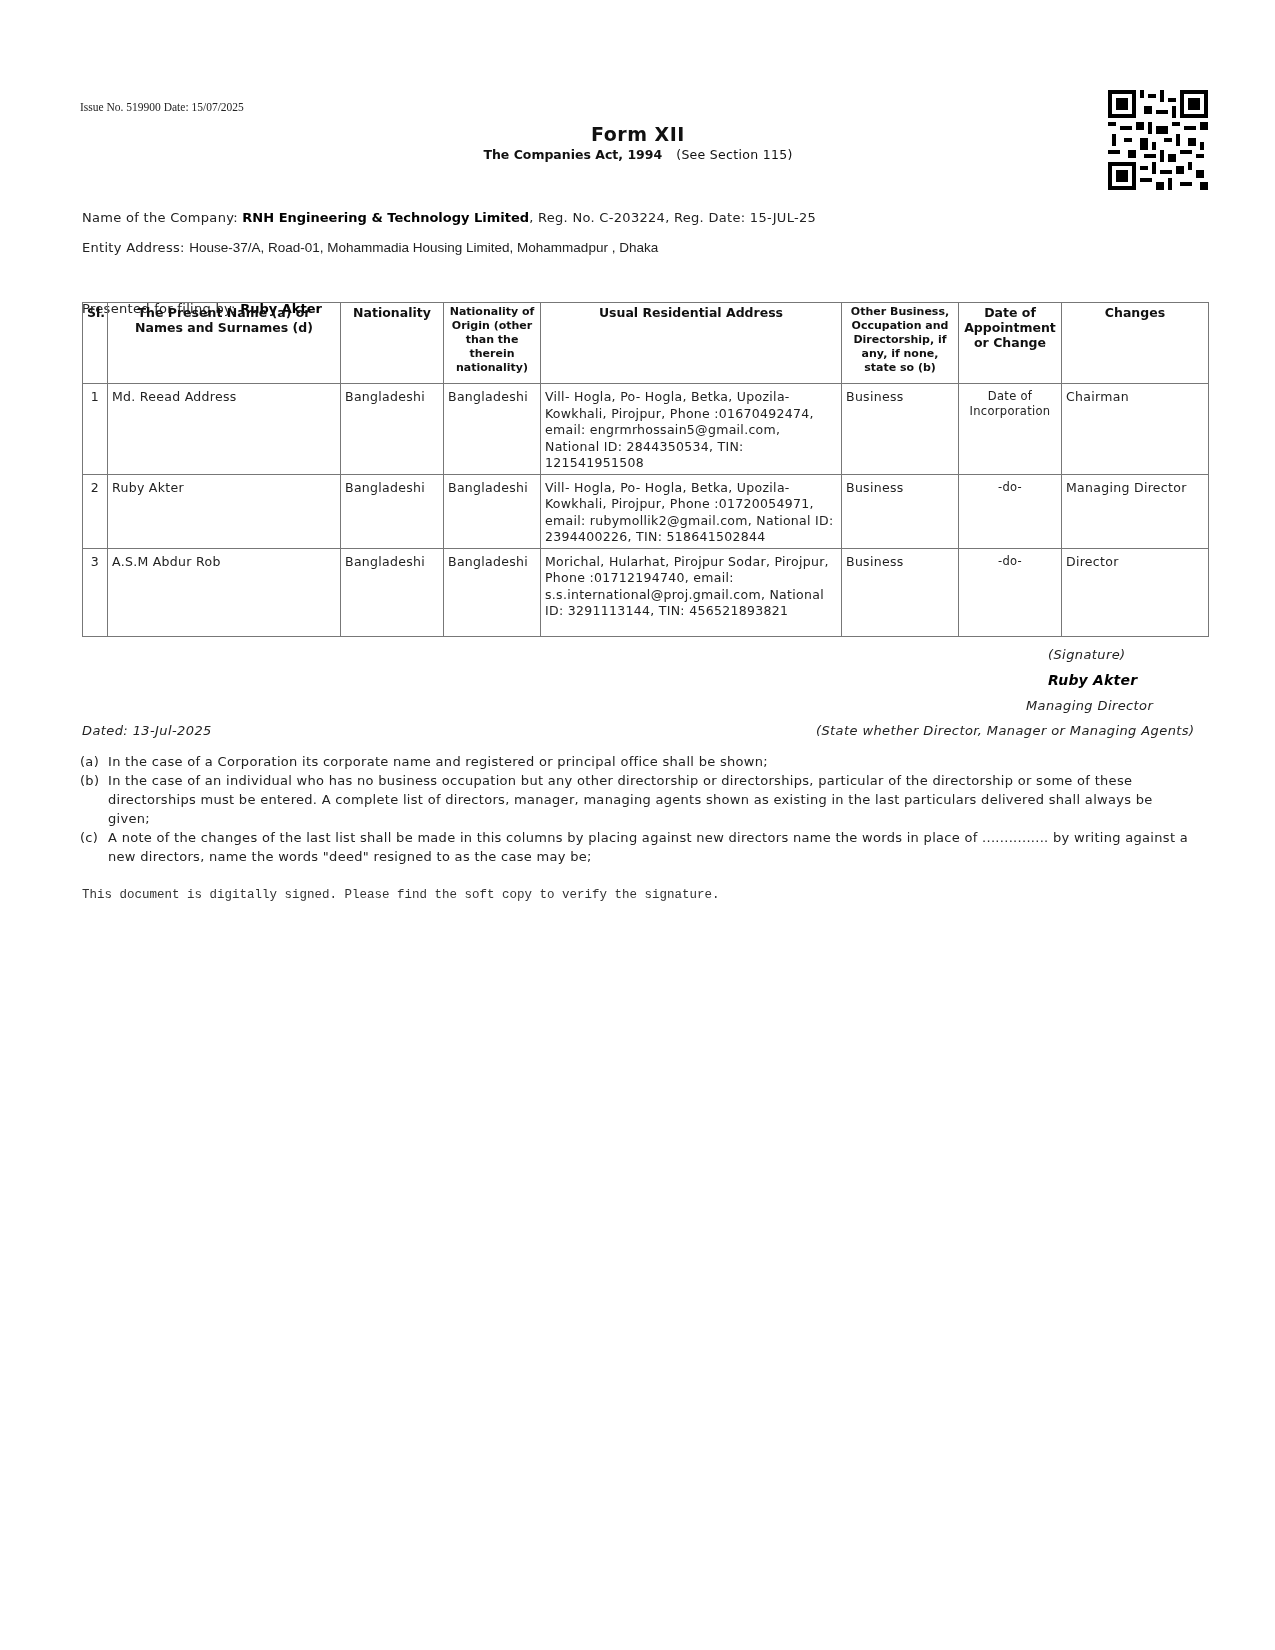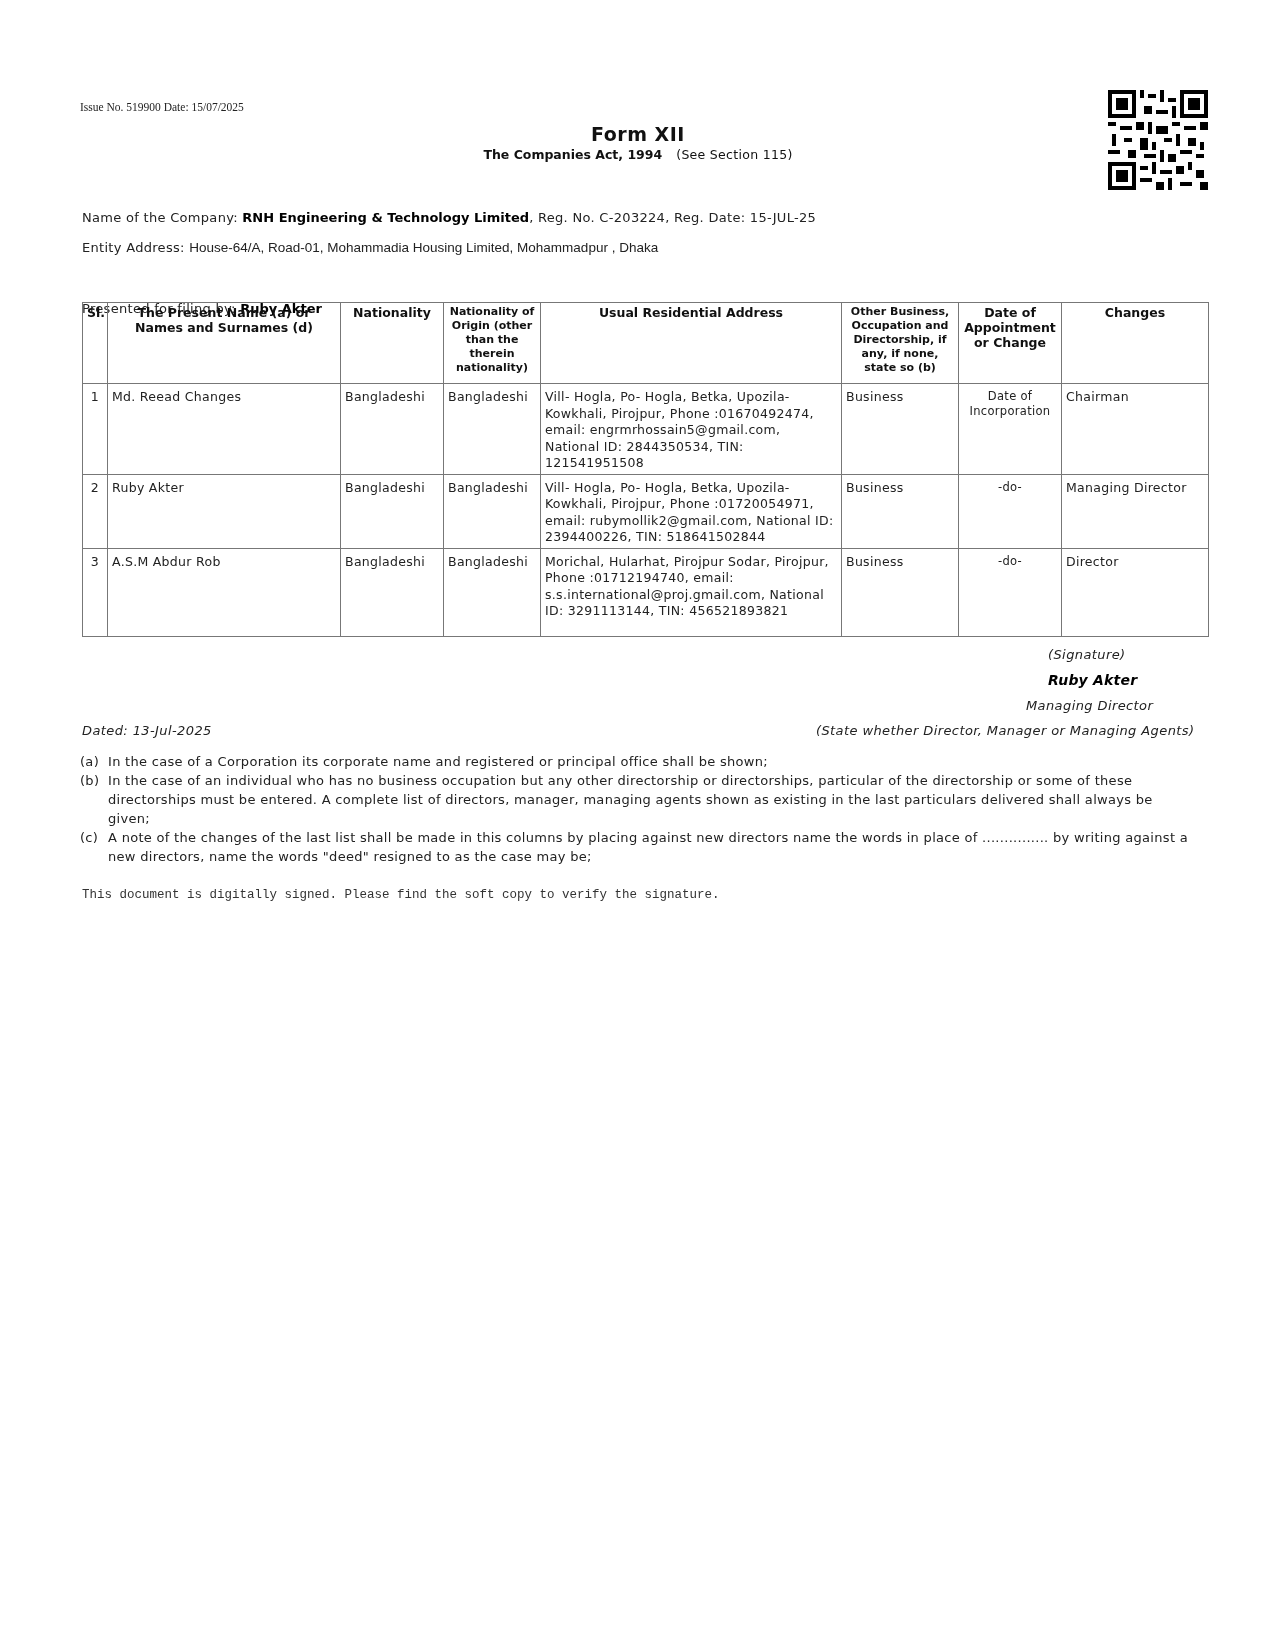--- a/index.html
+++ b/index.html
@@ -101,21 +101,21 @@
     </g>
   </svg>
 </div>
 
 <div class="abs meta" style="top:210px;">
   <span>Name of the Company:</span>
   <b>RNH Engineering &amp; Technology Limited</b><span>, Reg. No. C-203224, Reg. Date: 15-JUL-25</span>
 </div>
 <div class="abs meta" style="top:240px;">
   <span>Entity Address:</span>
-  <span class="plain">House-64/A, Road-01, Mohammadia Housing Limited, Mohammadpur , Dhaka</span>
+  <span class="plain">House-37/A, Road-01, Mohammadia Housing Limited, Mohammadpur , Dhaka</span>
 </div>
 <div class="abs meta" style="top:265px;margin-top:36px;">
   <span>Presented for filing by:</span>
   <b>Ruby Akter</b>
 </div>
 
 <table class="dirs">
   <colgroup>
     <col style="width:25px">
       <col style="width:233px">
@@ -134,21 +134,21 @@
       <th class="small">Nationality of Origin (other than the therein nationality)</th>
       <th>Usual Residential Address</th>
       <th class="small">Other Business, Occupation and Directorship, if any, if none, state so (b)</th>
       <th>Date of Appointment or Change</th>
       <th>Changes</th>
     </tr>
   </thead>
   <tbody>
     <tr class="row1">
       <td class="c">1</td>
-      <td>Md. Reead Changes</td>
+      <td>Md. Reead Address</td>
       <td>Bangladeshi</td>
       <td>Bangladeshi</td>
       <td>Vill- Hogla, Po- Hogla, Betka, Upozila-Kowkhali, Pirojpur, Phone :01670492474, email: engrmrhossain5@gmail.com, National ID: 2844350534, TIN: 121541951508</td>
       <td>Business</td>
       <td class="c small">Date of Incorporation</td>
       <td>Chairman</td>
     </tr>
     <tr class="row2">
       <td class="c">2</td>
       <td>Ruby Akter</td>

